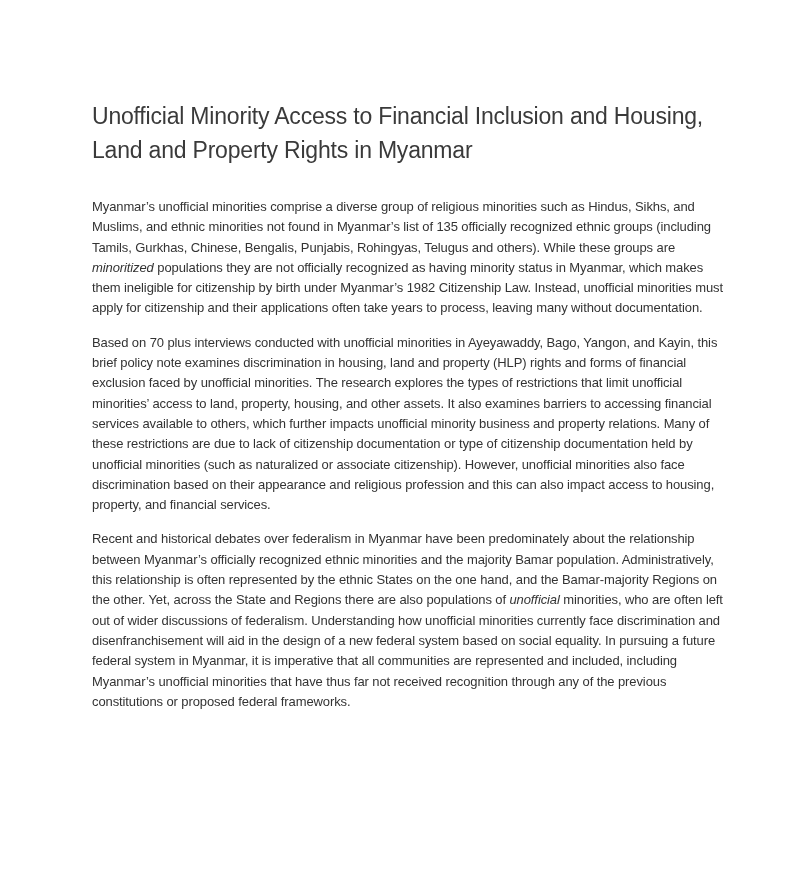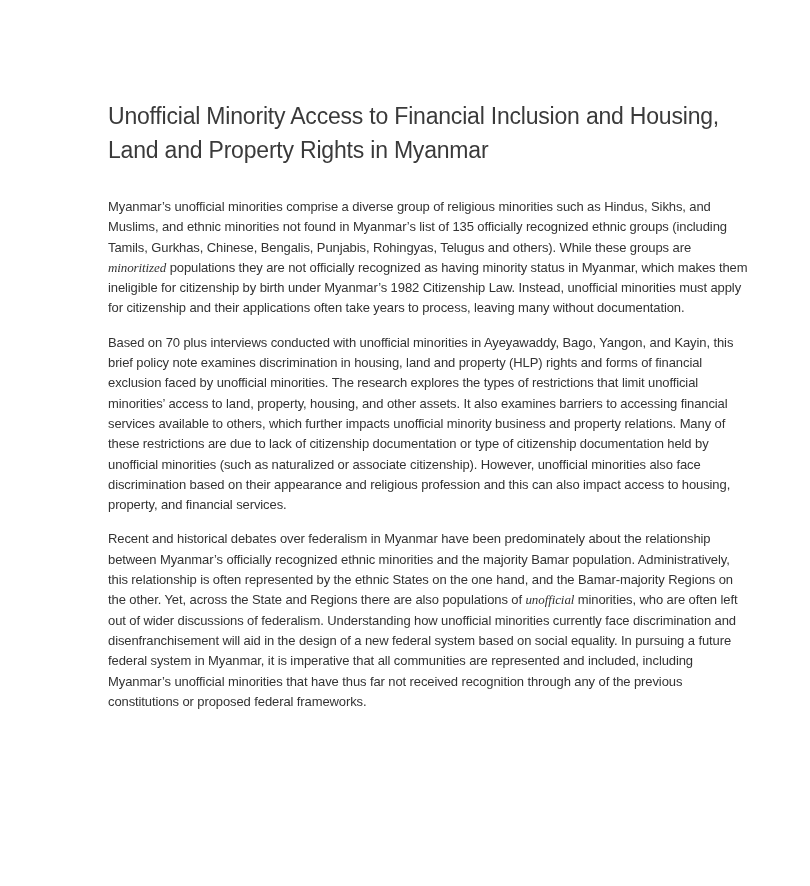--- a/index.html
+++ b/index.html
@@ -11,21 +11,21 @@
   .page {
     position: relative;
     width: 810px;
     height: 886px;
     background: #ffffff;
     overflow: hidden;
     font-family: "Liberation Sans", "DejaVu Sans", sans-serif;
   }
   .content {
     position: absolute;
-    left: 108px;
+    left: 92px;
     top: 99px;
     width: 640px;
   }
   .doc-title {
     margin: 0 0 30px 0;
     font-size: 23px;
     line-height: 34px;
     letter-spacing: -0.2px;
     font-weight: 400;
     color: #3a3a3a;
@@ -37,21 +37,20 @@
     letter-spacing: -0.1px;
     font-weight: 400;
     color: #333333;
     text-align: left;
   }
   .doc-body .para:last-child {
     margin-bottom: 12px;
   }
   .doc-body .para em {
     font-style: italic;
-    font-family: Liberation Serif, serif;
   }
 </style>
 </head>
 <body>
 
 <div class="page">
   <div class="content">
     <h1 class="doc-title">Unofficial Minority Access to Financial Inclusion and Housing, Land and Property Rights in Myanmar</h1>
     <div class="doc-body">
       <p class="para">Myanmar’s unofficial minorities comprise a diverse group of religious minorities such as Hindus, Sikhs, and Muslims, and ethnic minorities not found in Myanmar’s list of 135 officially recognized ethnic groups (including Tamils, Gurkhas, Chinese, Bengalis, Punjabis, Rohingyas, Telugus and others). While these groups are <em>minoritized</em> populations they are not officially recognized as having minority status in Myanmar, which makes them ineligible for citizenship by birth under Myanmar’s 1982 Citizenship Law. Instead, unofficial minorities must apply for citizenship and their applications often take years to process, leaving many without documentation.</p>

